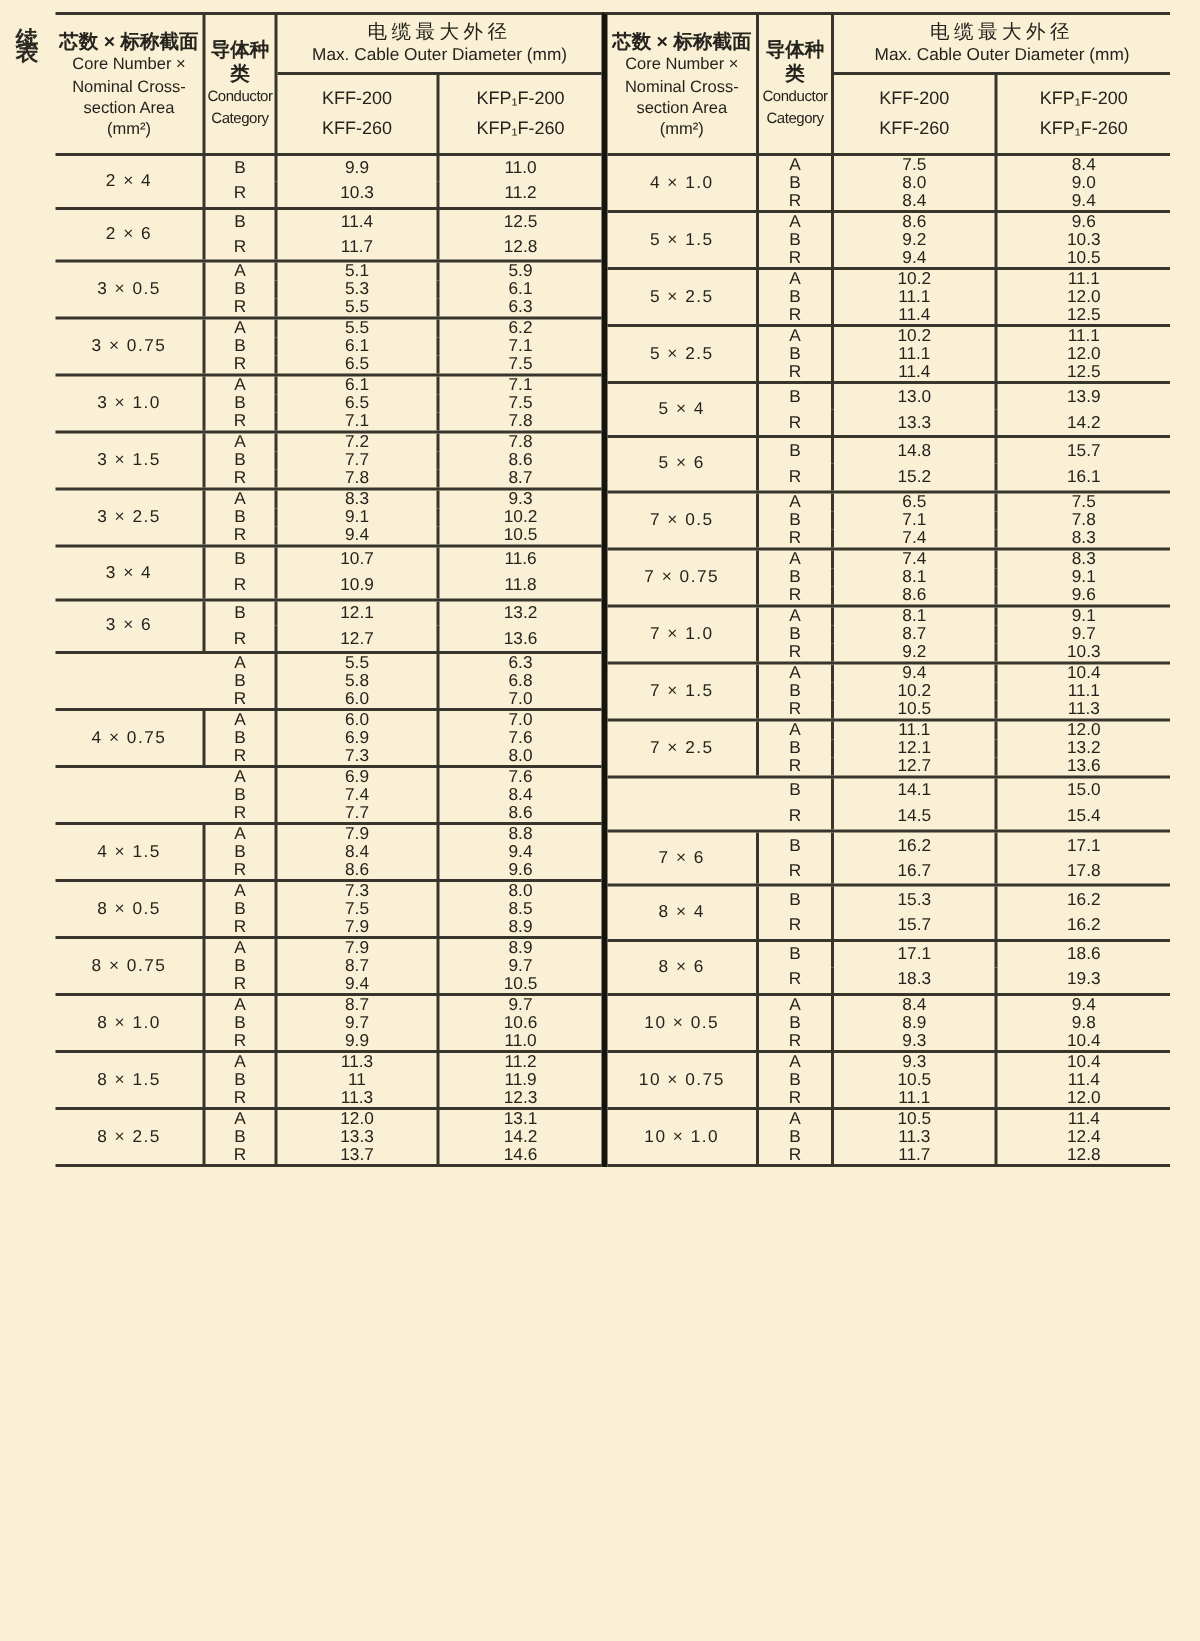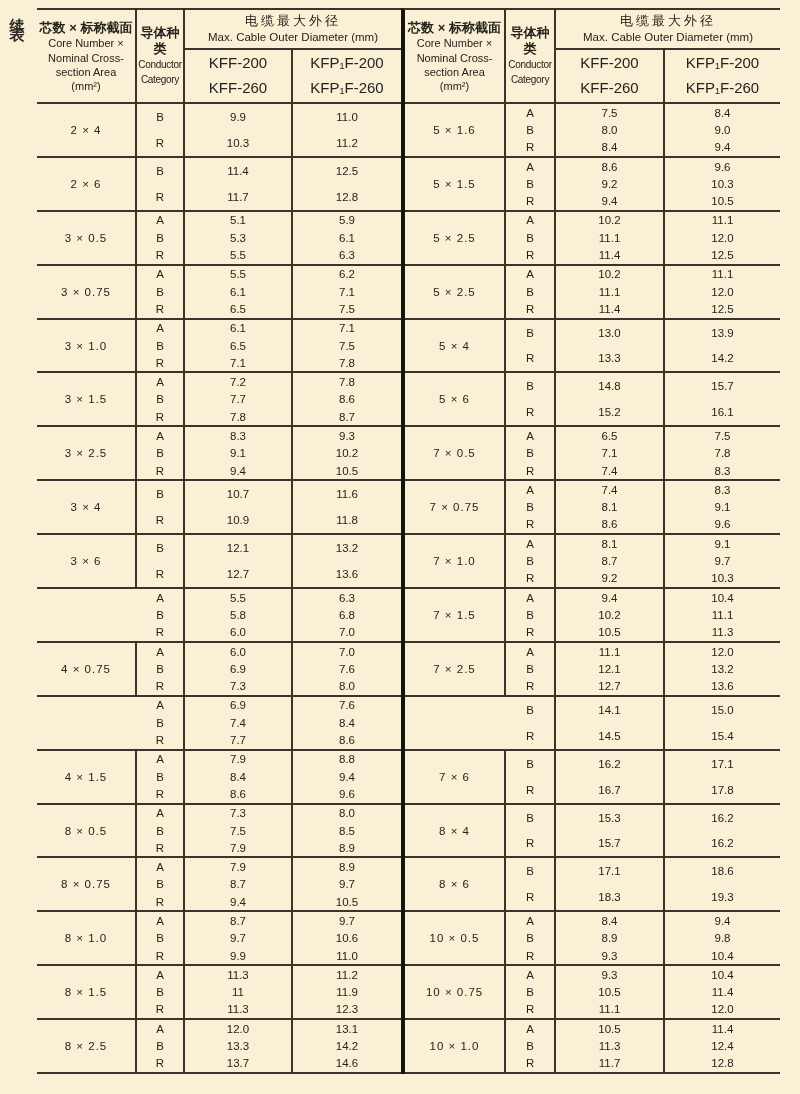--- a/index.html
+++ b/index.html
@@ -11,21 +11,21 @@
   html,body{margin:0;padding:0;}
   body{background:#e8e0c8;font-family:"Liberation Sans","DejaVu Sans",sans-serif;color:var(--text);}
   .page{position:relative;width:800px;height:1094px;background:var(--bg);overflow:hidden;}
 
   .cont-label{
     position:absolute;left:7px;top:6px;
     writing-mode:vertical-rl;text-orientation:upright;
     font-size:15px;font-weight:bold;letter-spacing:9px;color:#2c2a24;
   }
 
-  .tables{position:absolute;left:37px;top:8px;width:743px;height:1066px;display:flex;}
+  .tables{position:absolute;left:37px;top:8px;width:743px;height:770px;display:flex;}
   .tbl{display:flex;flex-direction:column;border-top:2px solid var(--line);}
   .tbl-left{width:366px;}
   .tbl-right{width:377px;border-left:4px solid var(--thick);}
 
   .thead{display:grid;height:92px;border-bottom:2px solid var(--line);grid-template-rows:40px 1fr;}
   .tbl-left .thead, .tbl-left .grp{grid-template-columns:100px 48px 108px 1fr;}
   .tbl-right .thead, .tbl-right .grp{grid-template-columns:101px 50px 109px 1fr;}
 
   .hcell{display:flex;flex-direction:column;align-items:center;justify-content:center;text-align:center;overflow:hidden;}
   .h-spec{grid-area:1/1/3/2;border-right:2px solid var(--line);padding-top:1px;}
@@ -33,21 +33,21 @@
   .h-diam{grid-area:1/3/2/5;border-bottom:2px solid var(--line);}
   .h-kff{grid-area:2/3/3/4;border-right:2px solid var(--line);}
   .h-kfp{grid-area:2/4/3/5;}
 
   .h-spec .zh{font-size:13px;font-weight:bold;white-space:nowrap;line-height:1.25;}
   .h-spec .ln{font-size:11px;line-height:1.28;white-space:nowrap;}
   .h-cond .zh-lines .ln{font-size:13px;font-weight:bold;line-height:1.2;}
   .h-cond .en-lines .ln{font-size:10px;line-height:1.5;letter-spacing:-0.3px;white-space:nowrap;}
   .h-diam .zh{font-size:13px;font-weight:normal;letter-spacing:3px;line-height:1.3;}
   .h-diam .en{font-size:11.5px;line-height:1.3;}
-  .h-kff .ln,.h-kfp .ln{font-size:15px;line-height:1.65;white-space:nowrap;}
+  .h-kff .ln,.h-kfp .ln{font-size:12px;line-height:1.65;white-space:nowrap;}
 
   .tbody{flex:1;display:flex;flex-direction:column;}
   .grp{flex:1;display:grid;border-bottom:2px solid var(--line);}
   .cell{display:flex;align-items:center;justify-content:center;font-size:11.5px;}
   .c-spec{grid-column:1;grid-row:1/-1;border-right:2px solid var(--line);letter-spacing:1px;}
   .c-cond{grid-column:2;border-right:2px solid var(--line);}
   .c-v1{grid-column:3;border-right:2px solid var(--line);}
   .c-v2{grid-column:4;}
 </style>
 </head>
@@ -328,21 +328,21 @@
             <div class="ln">KFF-200</div>
             <div class="ln">KFF-260</div>
           </div>
         <div class="hcell h-kfp">
             <div class="ln">KFP₁F-200</div>
             <div class="ln">KFP₁F-260</div>
           </div>
       </div>
       <div class="tbody">
           <div class="grp" style="grid-template-rows: repeat(3, 1fr);">
-            <div class="cell c-spec">5 × 1.6</div>
+            <div class="cell c-spec">4 × 1.0</div>
             <div class="cell c-cond">A</div>
             <div class="cell c-v1">7.5</div>
             <div class="cell c-v2">8.4</div>
             <div class="cell c-cond">B</div>
             <div class="cell c-v1">8.0</div>
             <div class="cell c-v2">9.0</div>
             <div class="cell c-cond">R</div>
             <div class="cell c-v1">8.4</div>
             <div class="cell c-v2">9.4</div>
           </div>

